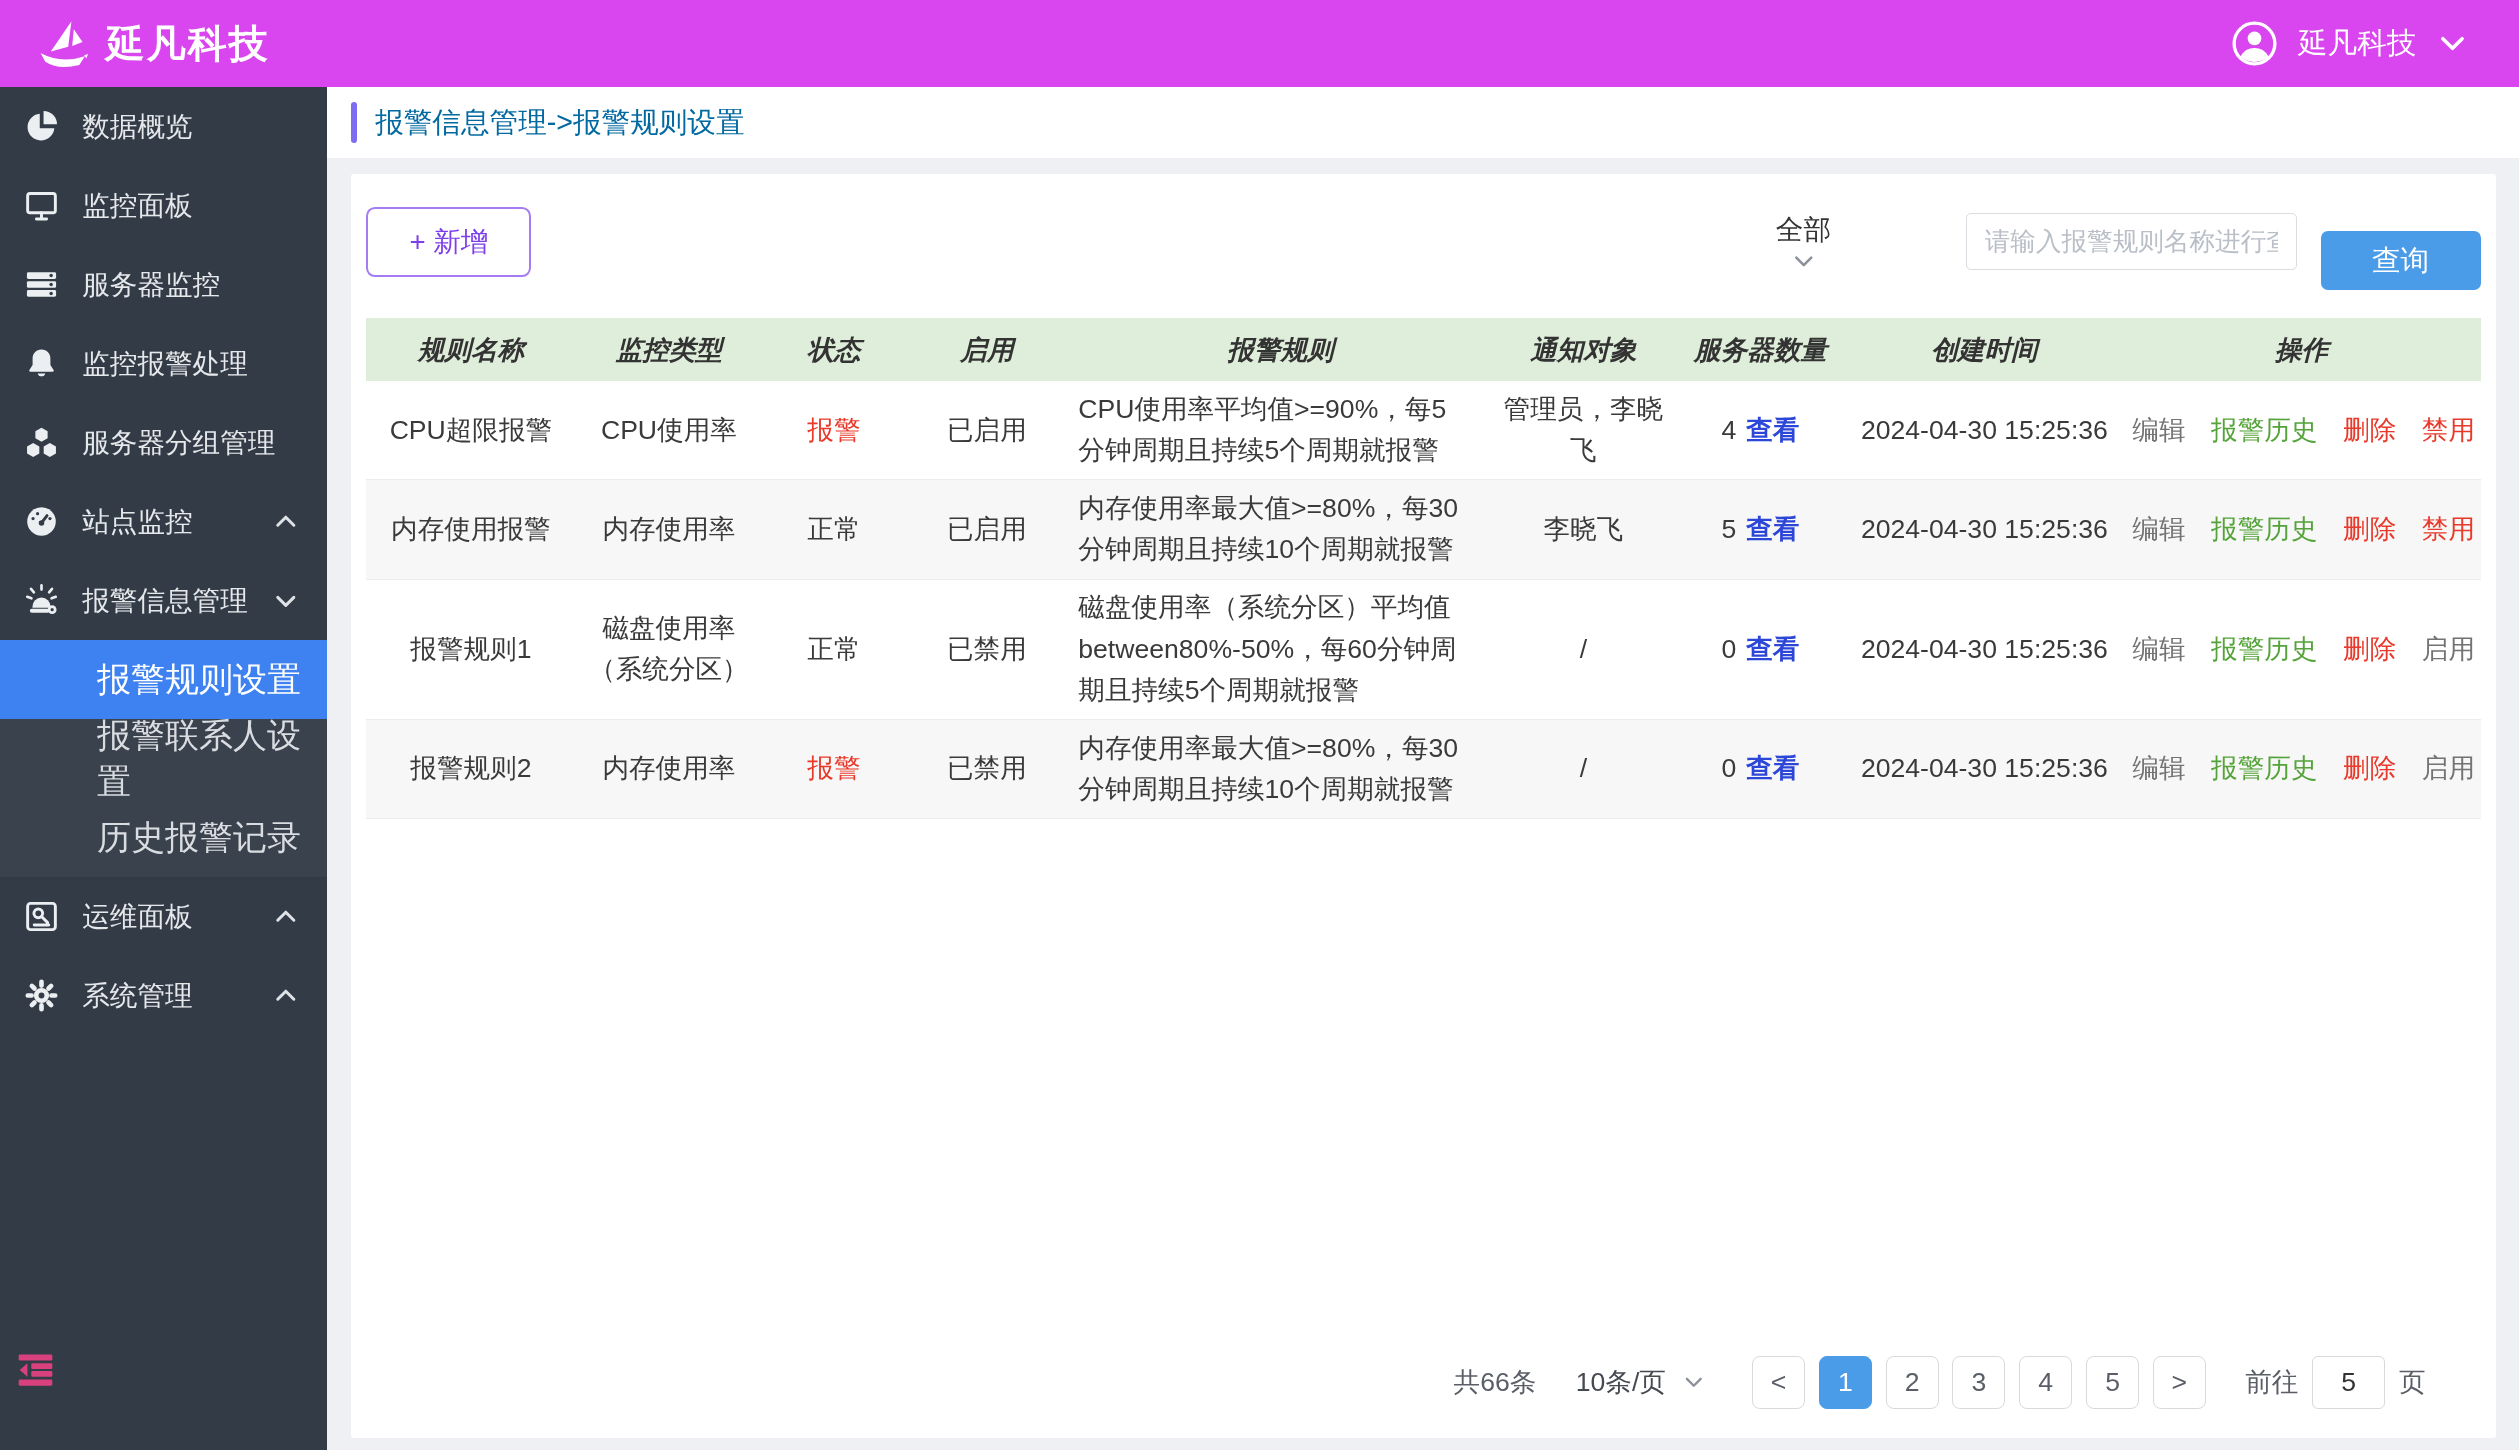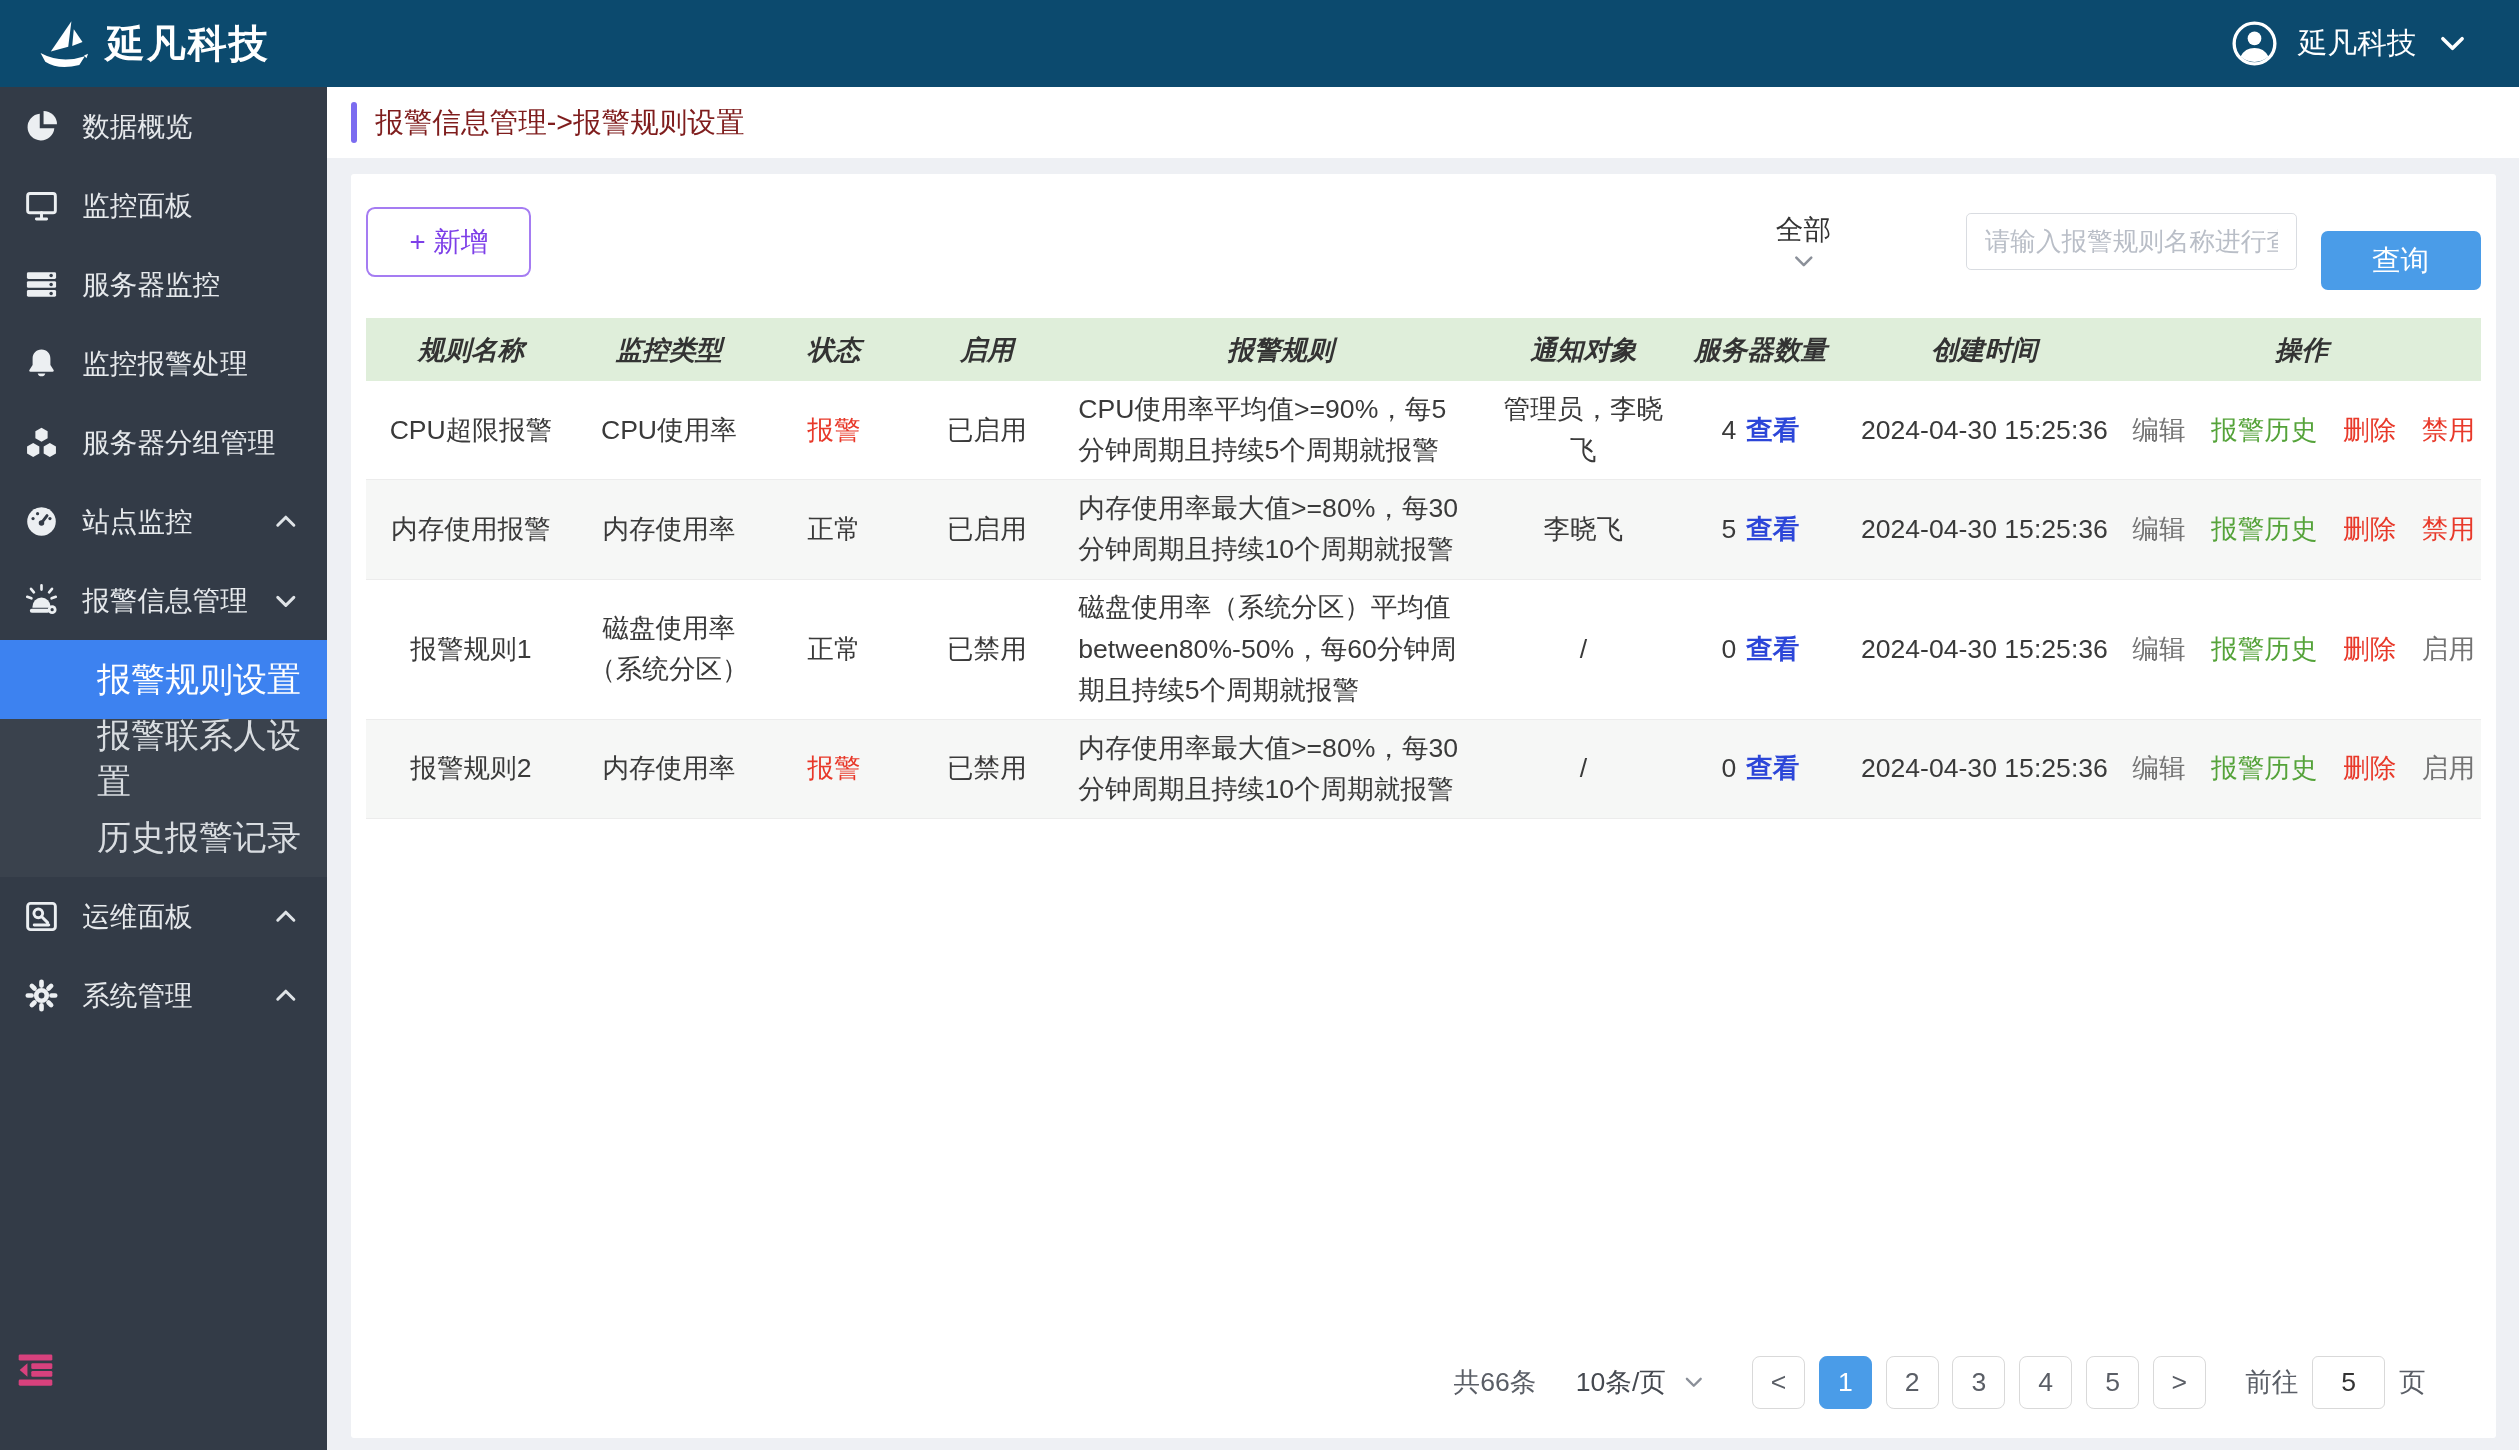--- a/index.html
+++ b/index.html
@@ -1,21 +1,21 @@
 <!DOCTYPE html>
 <html><head>
 <meta charset="utf-8">
 <style>
   * { box-sizing: border-box; margin: 0; padding: 0; }
   html,body { width: 2520px; height: 1450px; overflow: hidden; }
   body { font-family: "Liberation Sans", "DejaVu Sans", sans-serif; background:#eef0f4; }
   .app { width:2520px; height:1450px; display:flex; flex-direction:column; }
 
   
-  .top-header { height:87px; flex:none; background:#0c4a6e; display:flex; align-items:center; justify-content:space-between; padding:0 51px 0 35px; }
+  .top-header { height:87px; flex:none; background:#d946ef; display:flex; align-items:center; justify-content:space-between; padding:0 51px 0 35px; }
   .brand { display:flex; align-items:center; gap:13.8px; }
   .brand svg { width:57px; height:49px; }
   .brand-name { color:#ffffff; font-size:39px; font-weight:bold; letter-spacing:2px; }
   .user-box { display:flex; align-items:center; gap:19.7px; cursor:pointer; }
   .user-box svg.avatar { width:47px; height:47px; }
   .user-name { color:#ffffff; font-size:29.6px; }
   .user-box svg.chev { width:33px; height:33px; color:#ffffff; }
 
   
   .body-row { flex:1; display:flex; min-height:0; }
@@ -29,21 +29,21 @@
   .submenu { background:#3a424d; }
   .sub-item { height:79px; display:flex; align-items:center; padding-left:97px; font-size:34px; color:#d9dde1; cursor:pointer; }
   .sub-item.active { background:#3d82f0; color:#ffffff; }
   .collapse-btn { position:absolute; left:13.8px; bottom:61px; width:43px; height:37px; cursor:pointer; }
   .collapse-btn svg { width:43px; height:37px; }
 
   
   .main { flex:1; min-width:0; display:flex; flex-direction:column; background:#eef0f4; }
   .breadcrumb-bar { height:71px; flex:none; background:#ffffff; display:flex; align-items:center; padding-left:23.6px; gap:17.7px; }
   .crumb-accent { width:6.9px; height:41px; background:#7b6cf0; border-radius:3px; flex:none; }
-  .crumb-text { font-size:28.6px; color:#7f1d1d; }
+  .crumb-text { font-size:28.6px; color:#0369a1; }
 
   .card { flex:1; margin:15.8px 23.6px 11.8px 23.6px; background:#ffffff; border-radius:3px; display:flex; flex-direction:column; padding:19.7px 15.8px 15.8px 15.8px; min-height:0; }
 
   
   .toolbar { display:flex; align-items:center; flex:none; margin-bottom:27.6px; }
   .add-btn { background:#fff; border:2px solid #a57cf2; border-radius:8.9px; color:#7d3fe8; font-size:27.6px; padding:14.8px 41px; cursor:pointer; font-family:inherit; }
   .filter-select { margin-left:auto; width:266px; display:flex; align-items:center; justify-content:space-between; font-size:27.6px; color:#333; cursor:pointer; margin-right:29.6px;flex-direction:column; }
   .filter-select .chev { width:25.6px; height:25.6px; color:#8b9099; }
   .search-input { width:331px; height:57px; border:1px solid #d9dce1; border-radius:4.9px; font-size:25.6px; padding:0 17.7px; color:#333; outline:none; margin-right:23.6px; font-family:inherit; }
   .search-input::placeholder { color:#b9bec7; }

